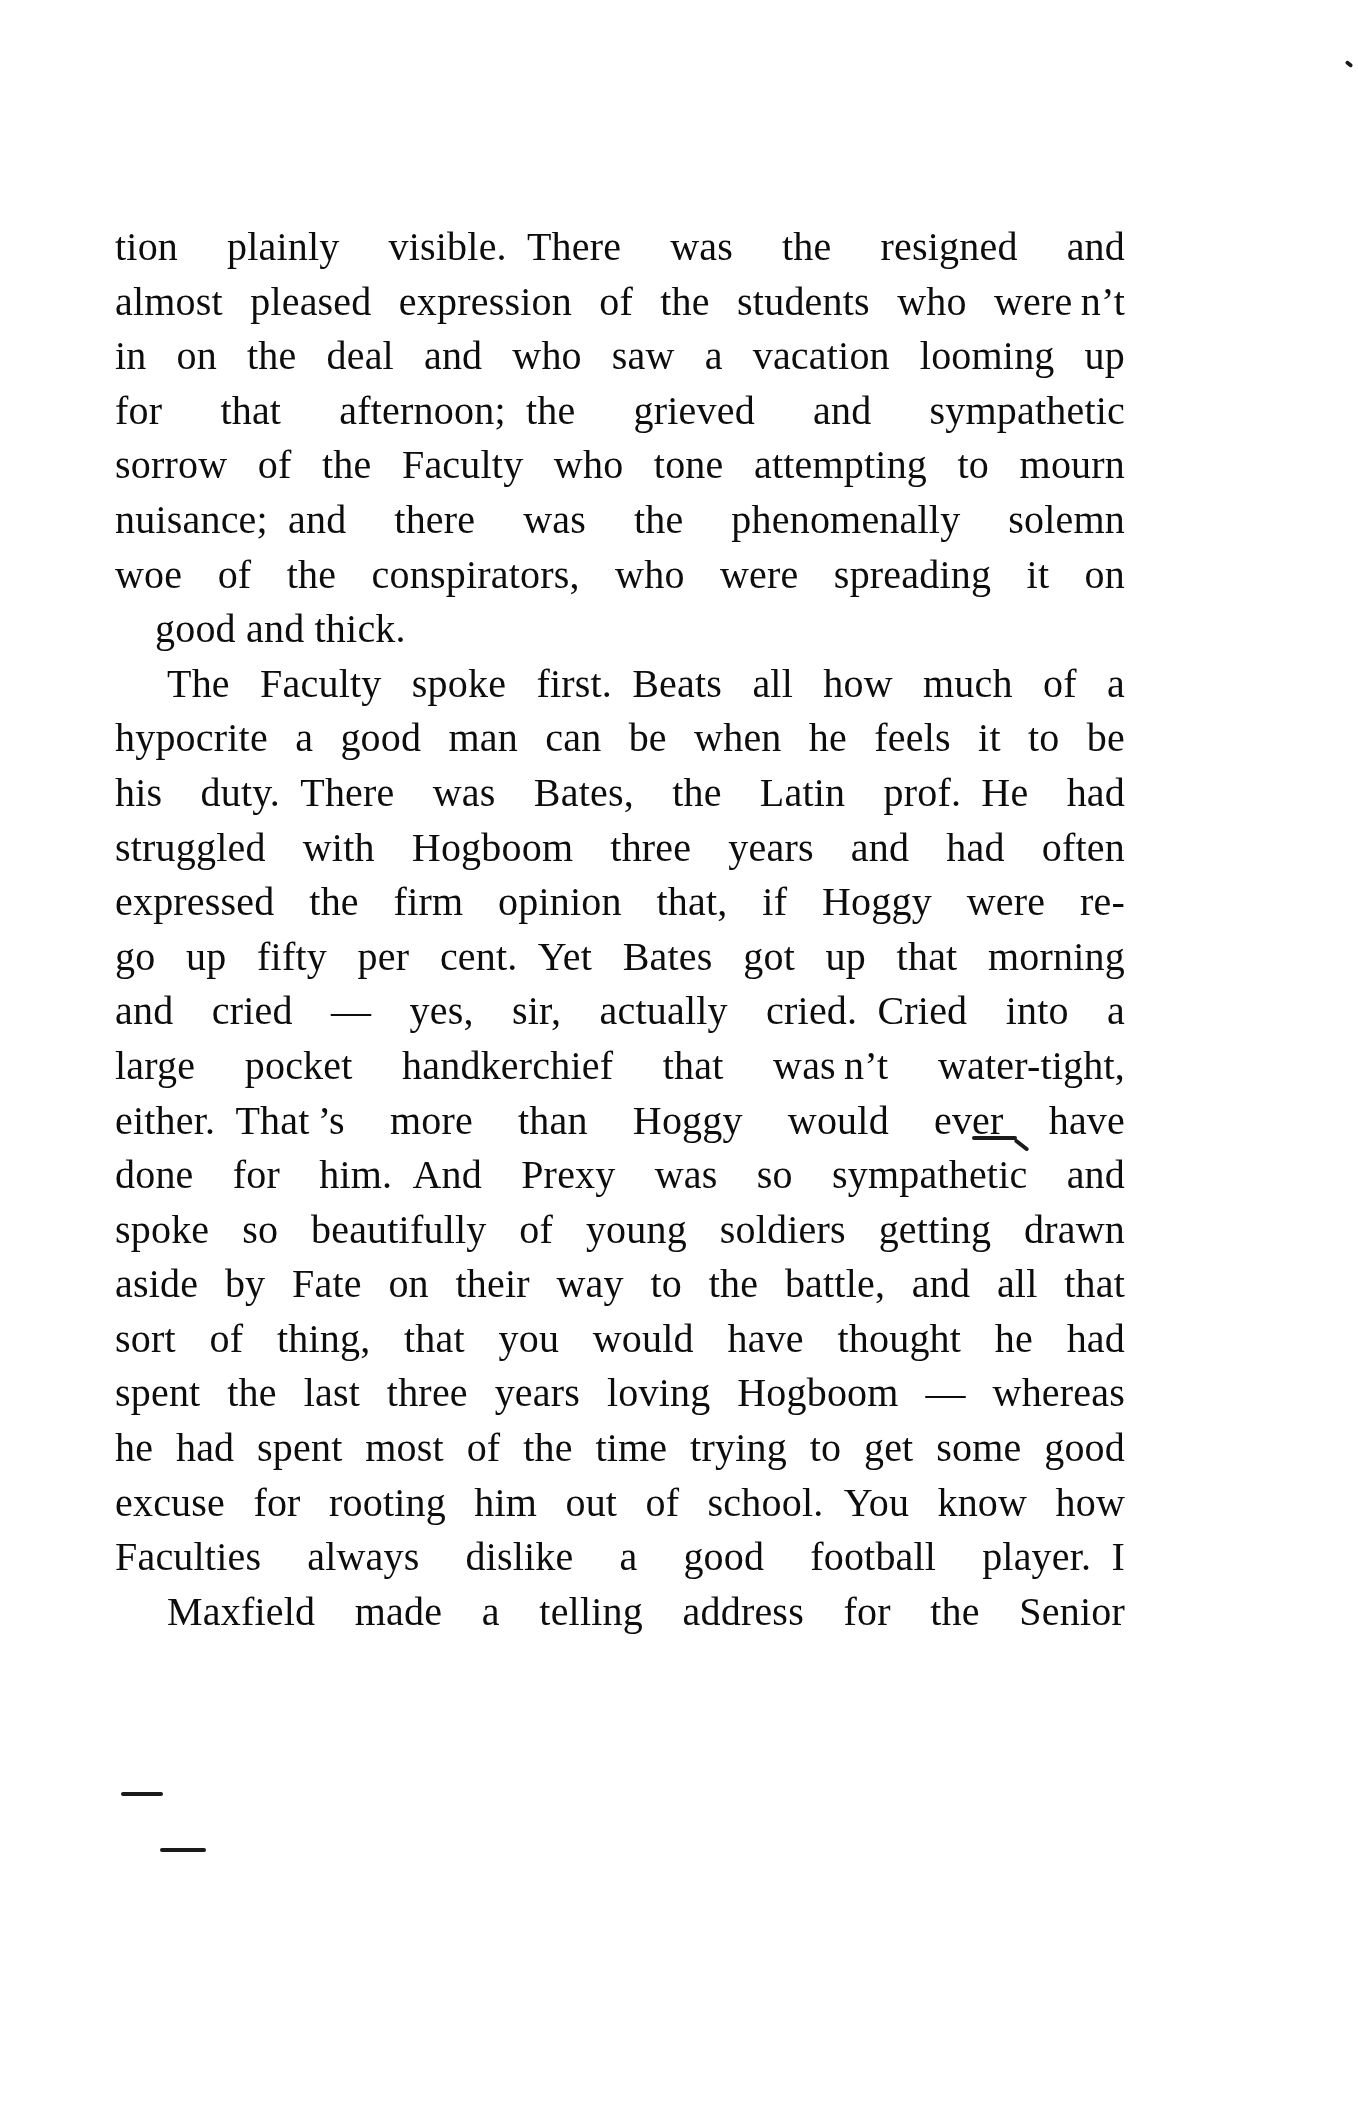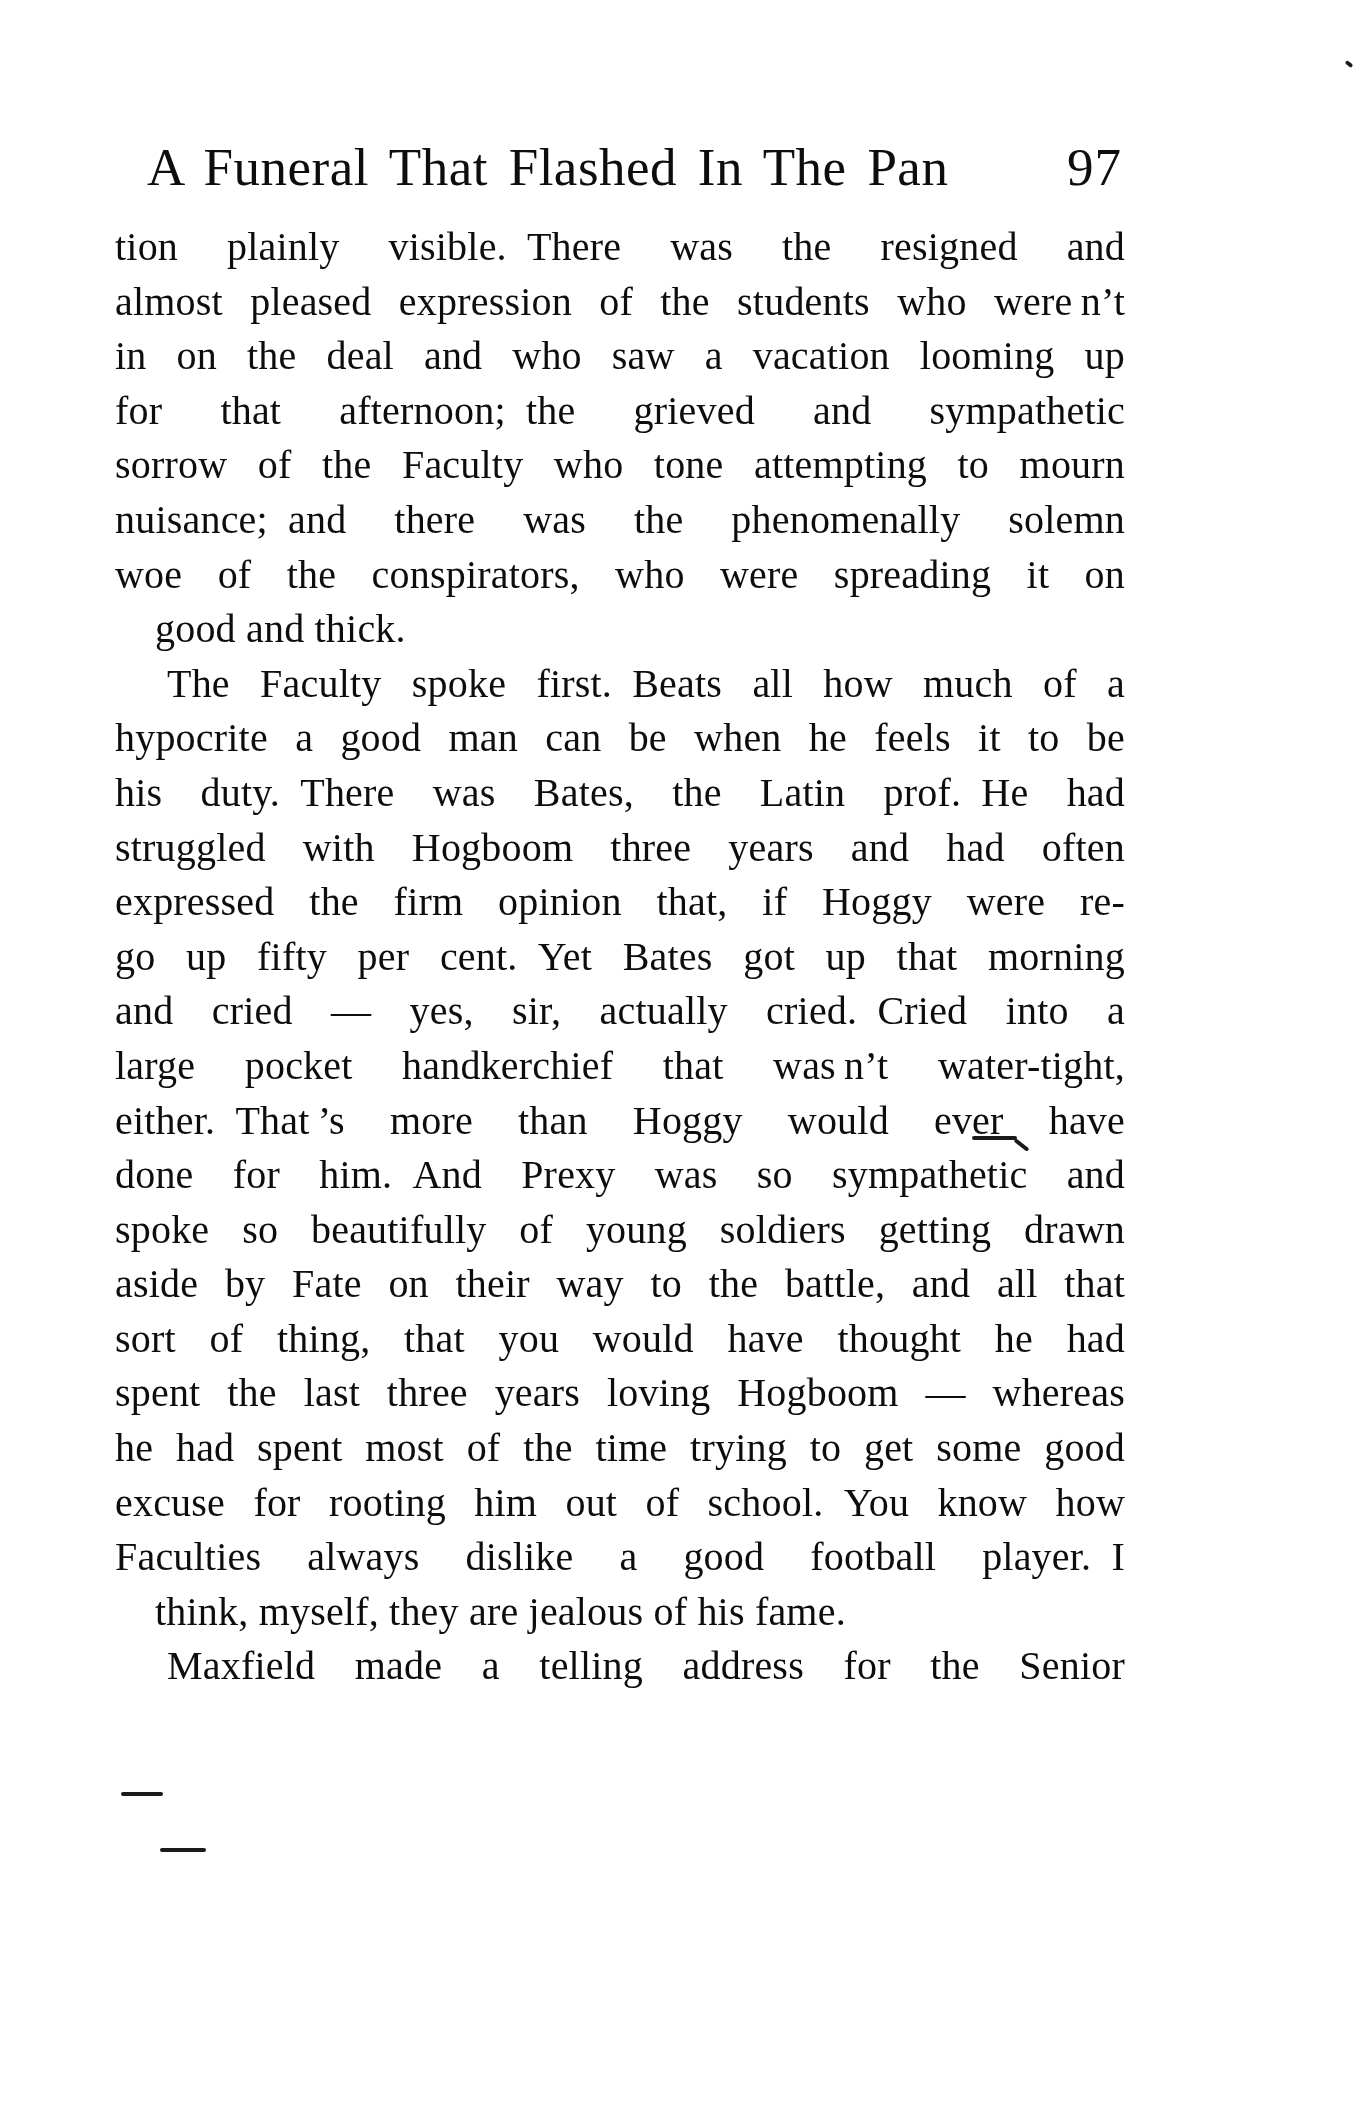--- a/index.html
+++ b/index.html
@@ -97,24 +97,20 @@
     width: 46px;
     height: 3.5px;
     border-radius: 2px;
   }
 </style>
 </head>
 <body>
 
 <div class="page">
 
-  <div class="running-header">
-    <span class="header-title">A Funeral That Flashed In The Pan</span>
-    <span class="page-number">97</span>
-  </div>
 
   <div class="text-block">
       <div class="line">tion plainly visible. There was the resigned and</div>
       <div class="line">almost pleased expression of the students who were n’t</div>
       <div class="line">in on the deal and who saw a vacation looming up</div>
       <div class="line">for that afternoon; the grieved and sympathetic</div>
       <div class="line">sorrow of the Faculty who tone attempting to mourn</div>
       <div class="line">nuisance; and there was the phenomenally solemn</div>
       <div class="line">woe of the conspirators, who were spreading it on</div>
       <div class="line no-just">good and thick.</div>
@@ -128,21 +124,20 @@
       <div class="line">large pocket handkerchief that was n’t water-tight,</div>
       <div class="line">either. That ’s more than Hoggy would ever have</div>
       <div class="line">done for him. And Prexy was so sympathetic and</div>
       <div class="line">spoke so beautifully of young soldiers getting drawn</div>
       <div class="line">aside by Fate on their way to the battle, and all that</div>
       <div class="line">sort of thing, that you would have thought he had</div>
       <div class="line">spent the last three years loving Hogboom — whereas</div>
       <div class="line">he had spent most of the time trying to get some good</div>
       <div class="line">excuse for rooting him out of school. You know how</div>
       <div class="line">Faculties always dislike a good football player. I</div>
-      <div class="line no-just">think, myself, they are jealous of his fame.</div>
       <div class="line indent">Maxfield made a telling address for the Senior</div>
     </div>
 
   <div class="artifact speck-top-right"></div>
   <div class="artifact underline-morning"></div>
   <div class="artifact accent-morning"></div>
   <div class="artifact underline-think"></div>
   <div class="artifact underline-maxfield"></div>
 
 </div>

